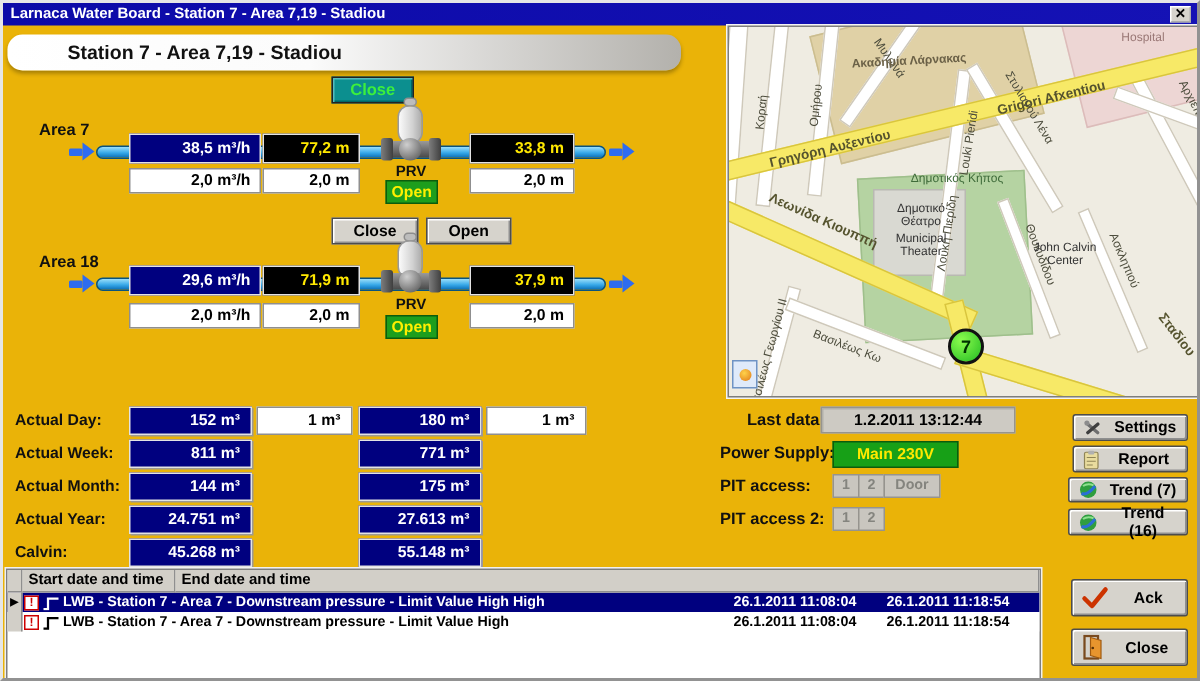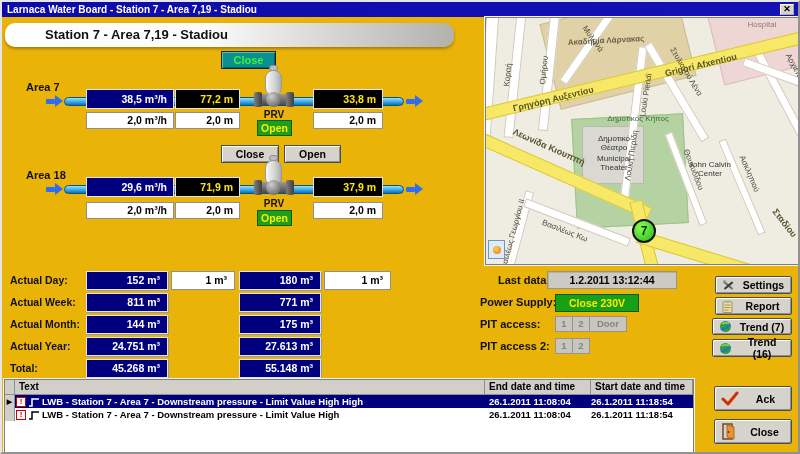--- a/index.html
+++ b/index.html
@@ -179,21 +179,21 @@
   <div class="abs tot-navy" style="left:237px; top:291px; width:82px;">771 m³</div>
 
   <div class="abs tot-label" style="left:8px; top:316px;">Actual Month:</div>
   <div class="abs tot-navy" style="left:84px; top:313px; width:82px;">144 m³</div>
   <div class="abs tot-navy" style="left:237px; top:313px; width:82px;">175 m³</div>
 
   <div class="abs tot-label" style="left:8px; top:338px;">Actual Year:</div>
   <div class="abs tot-navy" style="left:84px; top:335px; width:82px;">24.751 m³</div>
   <div class="abs tot-navy" style="left:237px; top:335px; width:82px;">27.613 m³</div>
 
-  <div class="abs tot-label" style="left:8px; top:360px;">Total:</div>
+  <div class="abs tot-label" style="left:8px; top:360px;">Calvin:</div>
   <div class="abs tot-navy" style="left:84px; top:357px; width:82px;">45.268 m³</div>
   <div class="abs tot-navy" style="left:237px; top:357px; width:82px;">55.148 m³</div>
 
   <div class="abs map">
 
     <div class="mstreet" style="left:-4px; top:-5px; width:13px; height:125px; transform:rotate(4deg);"></div>
     <div style="position:absolute; left:62px; top:-12px; width:140px; height:88px; transform:rotate(-14deg); background:#e0d1a6; border:1px solid #cbbd90;"></div>
     <div style="position:absolute; left:228px; top:-18px; width:120px; height:72px; transform:rotate(-14deg); background:#edd6d4; border:1px solid #dcbcba;"></div>
     <div style="position:absolute; left:88px; top:98px; width:112px; height:110px; transform:rotate(-3deg); background:#b5d3a2; border:1px solid #9fbf8c;"></div>
     <div style="position:absolute; left:96px; top:108px; width:62px; height:58px; background:#d9d9d2; border:1px solid #b9b9b2;"></div>
@@ -244,21 +244,21 @@
     </div>
     <div style="position:absolute; left:2px; top:222px; width:17px; height:19px; background:#dfeafa; border:1px solid #6f93c4;">
       <div style="position:absolute; left:4px; top:5px; width:8px; height:8px; border-radius:50%; background:radial-gradient(circle at 40% 35%,#ffd24a,#e07818);"></div>
     </div>
   </div>
 
   <div class="abs stat-label" style="left:496px; top:272px;">Last data:</div>
   <div class="abs lastdata-box" style="left:545px; top:269px; width:130px;">1.2.2011 13:12:44</div>
 
   <div class="abs stat-label" style="left:478px; top:294px;">Power Supply:</div>
-  <div class="abs power-box" style="left:553px; top:292px; width:84px;">Close 230V</div>
+  <div class="abs power-box" style="left:553px; top:292px; width:84px;">Main 230V</div>
 
   <div class="abs stat-label" style="left:478px; top:316px;">PIT access:</div>
   <div class="abs pit-cell" style="left:553px; top:314px; width:18px;">1</div>
   <div class="abs pit-cell" style="left:570px; top:314px; width:18px;">2</div>
   <div class="abs pit-cell" style="left:587px; top:314px; width:38px;">Door</div>
 
   <div class="abs stat-label" style="left:478px; top:338px;">PIT access 2:</div>
   <div class="abs pit-cell" style="left:553px; top:336px; width:18px;">1</div>
   <div class="abs pit-cell" style="left:570px; top:336px; width:18px;">2</div>
 
@@ -293,23 +293,22 @@
       <circle cx="6.5" cy="6.5" r="5.5" fill="#2f9e3f"></circle>
       <path d="M2 9 Q6 10.5 11 4" stroke="#2a6fd6" stroke-width="2" fill="none"></path>
       <path d="M3 4 Q6 2 10 3.5" stroke="#8fe08f" stroke-width="1.4" fill="none"></path>
     </svg>
     <span class="lbl">Trend (16)</span>
   </div>
 
   <div class="abs alarm-table">
     <div class="al-hrow">
       <div class="al-hcell" style="width:10px; padding-left:0;"></div>
-      <div class="al-hcell" style="width:470px;">Text</div>
+      <div class="al-hcell" style="width:102px;">Start date and time</div>
       <div class="al-hcell" style="flex:1;">End date and time</div>
-      <div class="al-hcell" style="width:102px;">Start date and time</div>
     </div>
     <div class="al-row row-selected">
       <div class="al-sel">▶</div>
       <div class="al-text">
         <span class="alarm-ico">!</span>
         <svg width="12" height="10" viewBox="0 0 12 10" style="flex:none;">
           <path d="M1 9 h3 v-7 h7" stroke="#ffffff" fill="none" stroke-width="1.5"></path>
         </svg>
         <span>LWB - Station 7 - Area 7 - Downstream pressure - Limit Value High High</span>
       </div>

